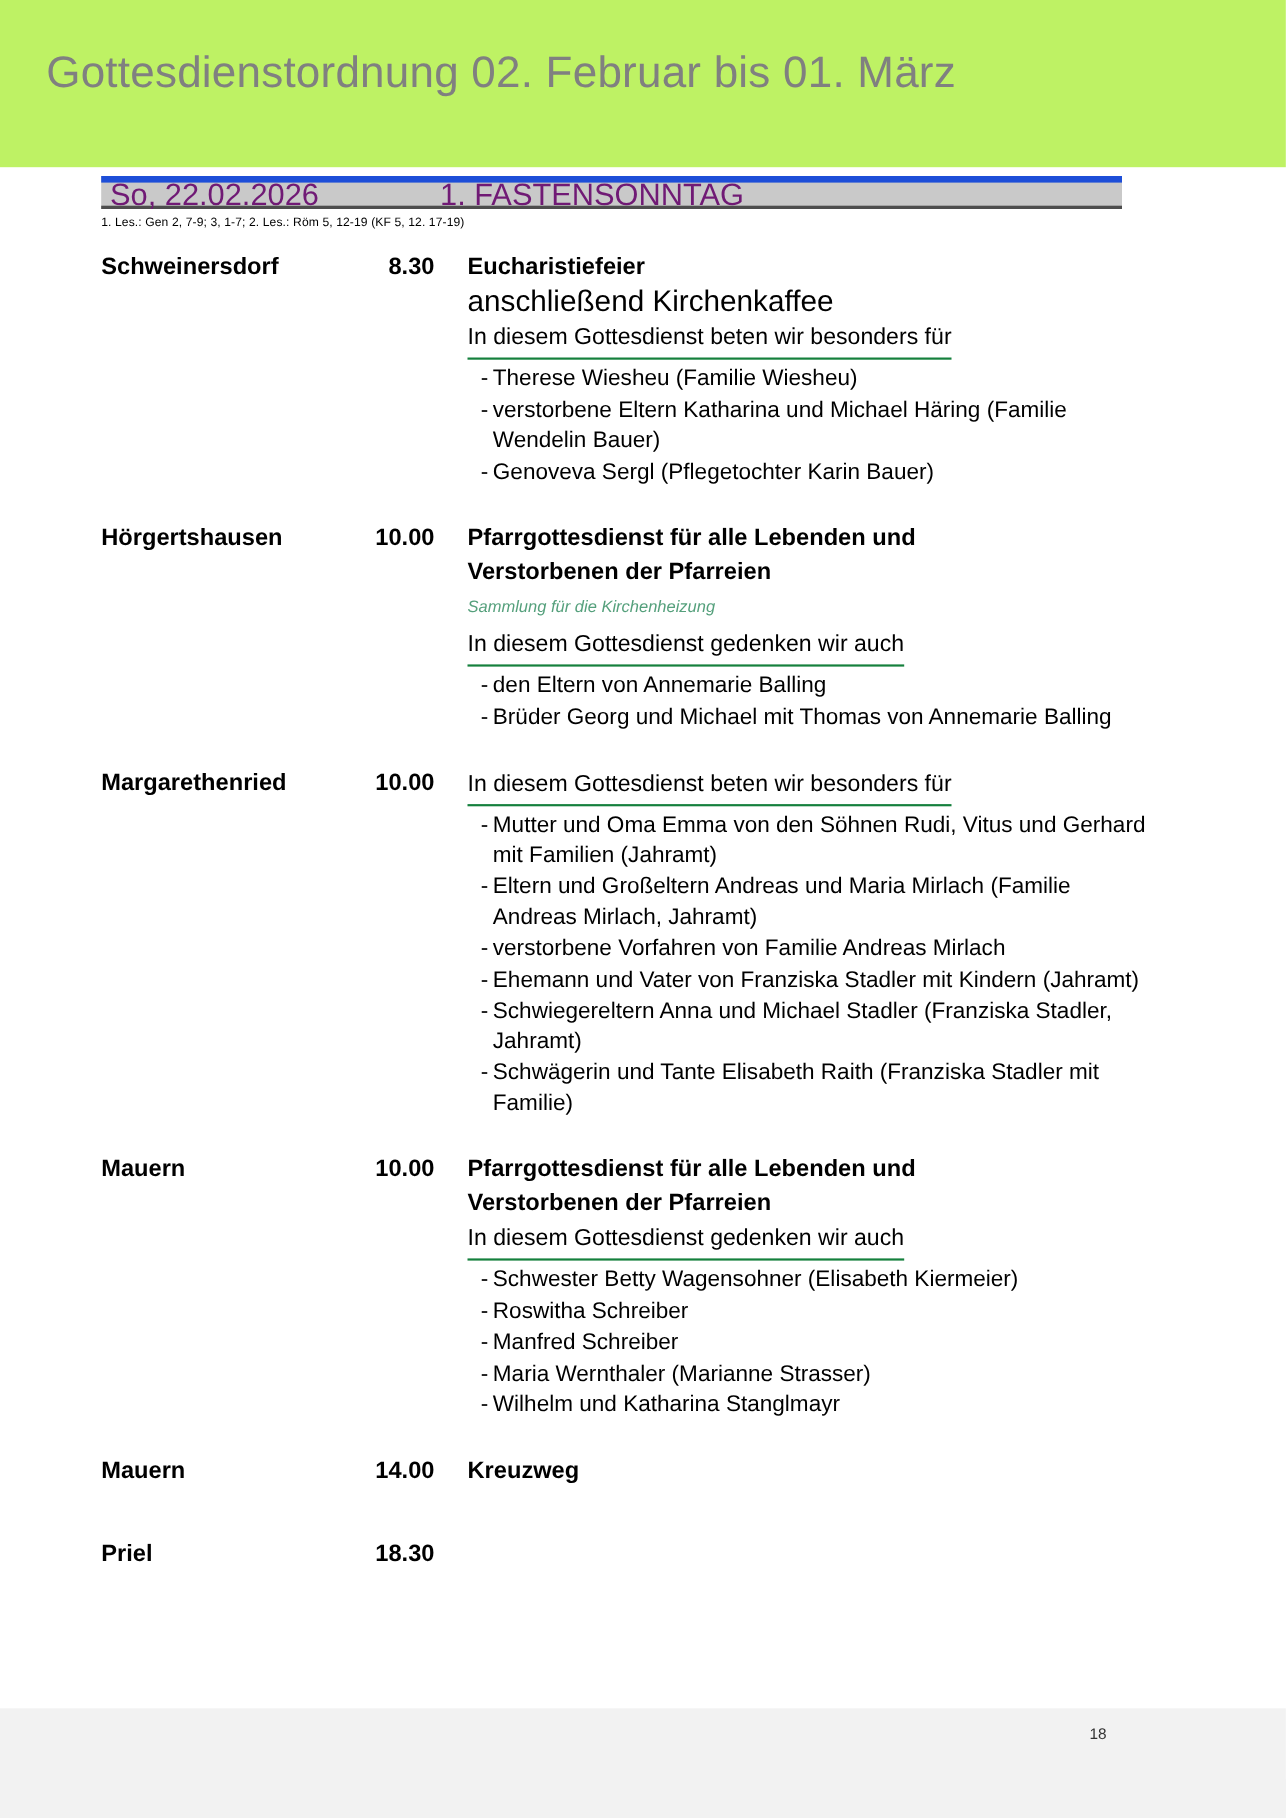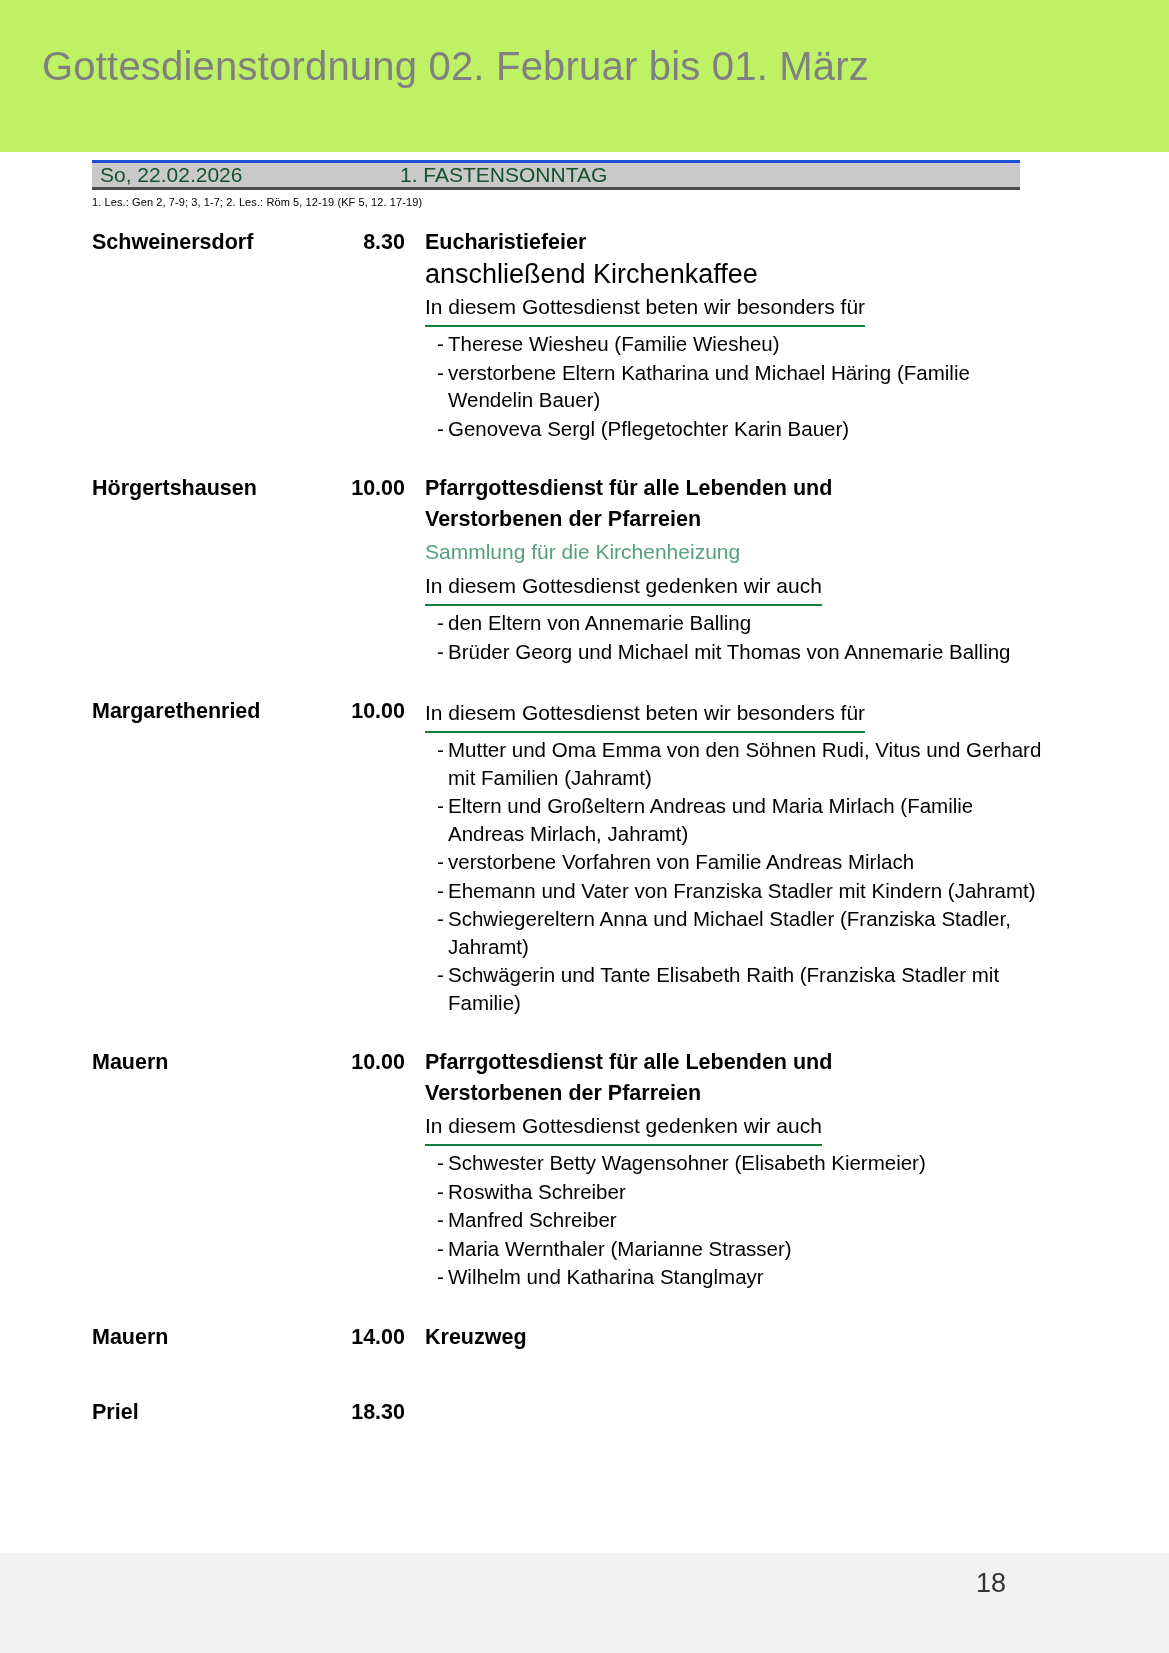--- a/index.html
+++ b/index.html
@@ -42,46 +42,46 @@
     left: 0;
     top: 1553px;
     width: 1169px;
     height: 100px;
     background: #f2f2f2;
   }
   #page-number {
     position: absolute;
     right: 163px;
     top: 1568px;
-    font-size: 27px;
+    font-size: 14px;
     color: #333333;
     text-align: right;
   }
 
   
   #content {
     position: absolute;
     left: 92px;
     top: 160px;
     width: 985px;
   }
 
   
   .daybar {
     box-sizing: border-box;
     width: 928px;
     background: #c9c9c9;
-    border-top: 3px solid #1d4ed8;
+    border-top: 6px solid #1d4ed8;
     border-bottom: 3px solid #4d4d4d;
     height: 30px;
     display: flex;
     align-items: center;
     padding: 0 0 0 8px;
-    font-size: 21px;
-    color: #14532d;
+    font-size: 28px;
+    color: #701a75;
   }
   .daybar-date {
     width: 300px;
     white-space: nowrap;
   }
   .daybar-season {
     white-space: nowrap;
   }
 
   .readings {
@@ -108,41 +108,42 @@
     font-weight: bold;
     white-space: nowrap;
     line-height: 31px;
   }
   .svc-time {
     width: 100px;
     flex: 0 0 100px;
     font-size: 21.5px;
     font-weight: bold;
     text-align: right;
-    padding-right: 20px;
+    padding-right: 30px;
     box-sizing: border-box;
     line-height: 31px;
   }
   .svc-body {
     flex: 1 1 auto;
     min-width: 0;
   }
   .svc-title {
     font-size: 21.5px;
     font-weight: bold;
     line-height: 31px;
     max-width: 520px;
   }
   .svc-sub {
     font-size: 27px;
     line-height: 32px;
     max-width: 560px;
   }
   .svc-note {
-    font-size: 21px;
+    font-size: 15px;
+    font-style: italic;
     color: #55a07c;
     line-height: 34px;
   }
   .svc-intro {
     font-size: 21px;
     line-height: 34px;
     display: inline-block;
     border-bottom: 2px solid #15803d;
     padding-bottom: 1px;
     margin-bottom: 3px;

